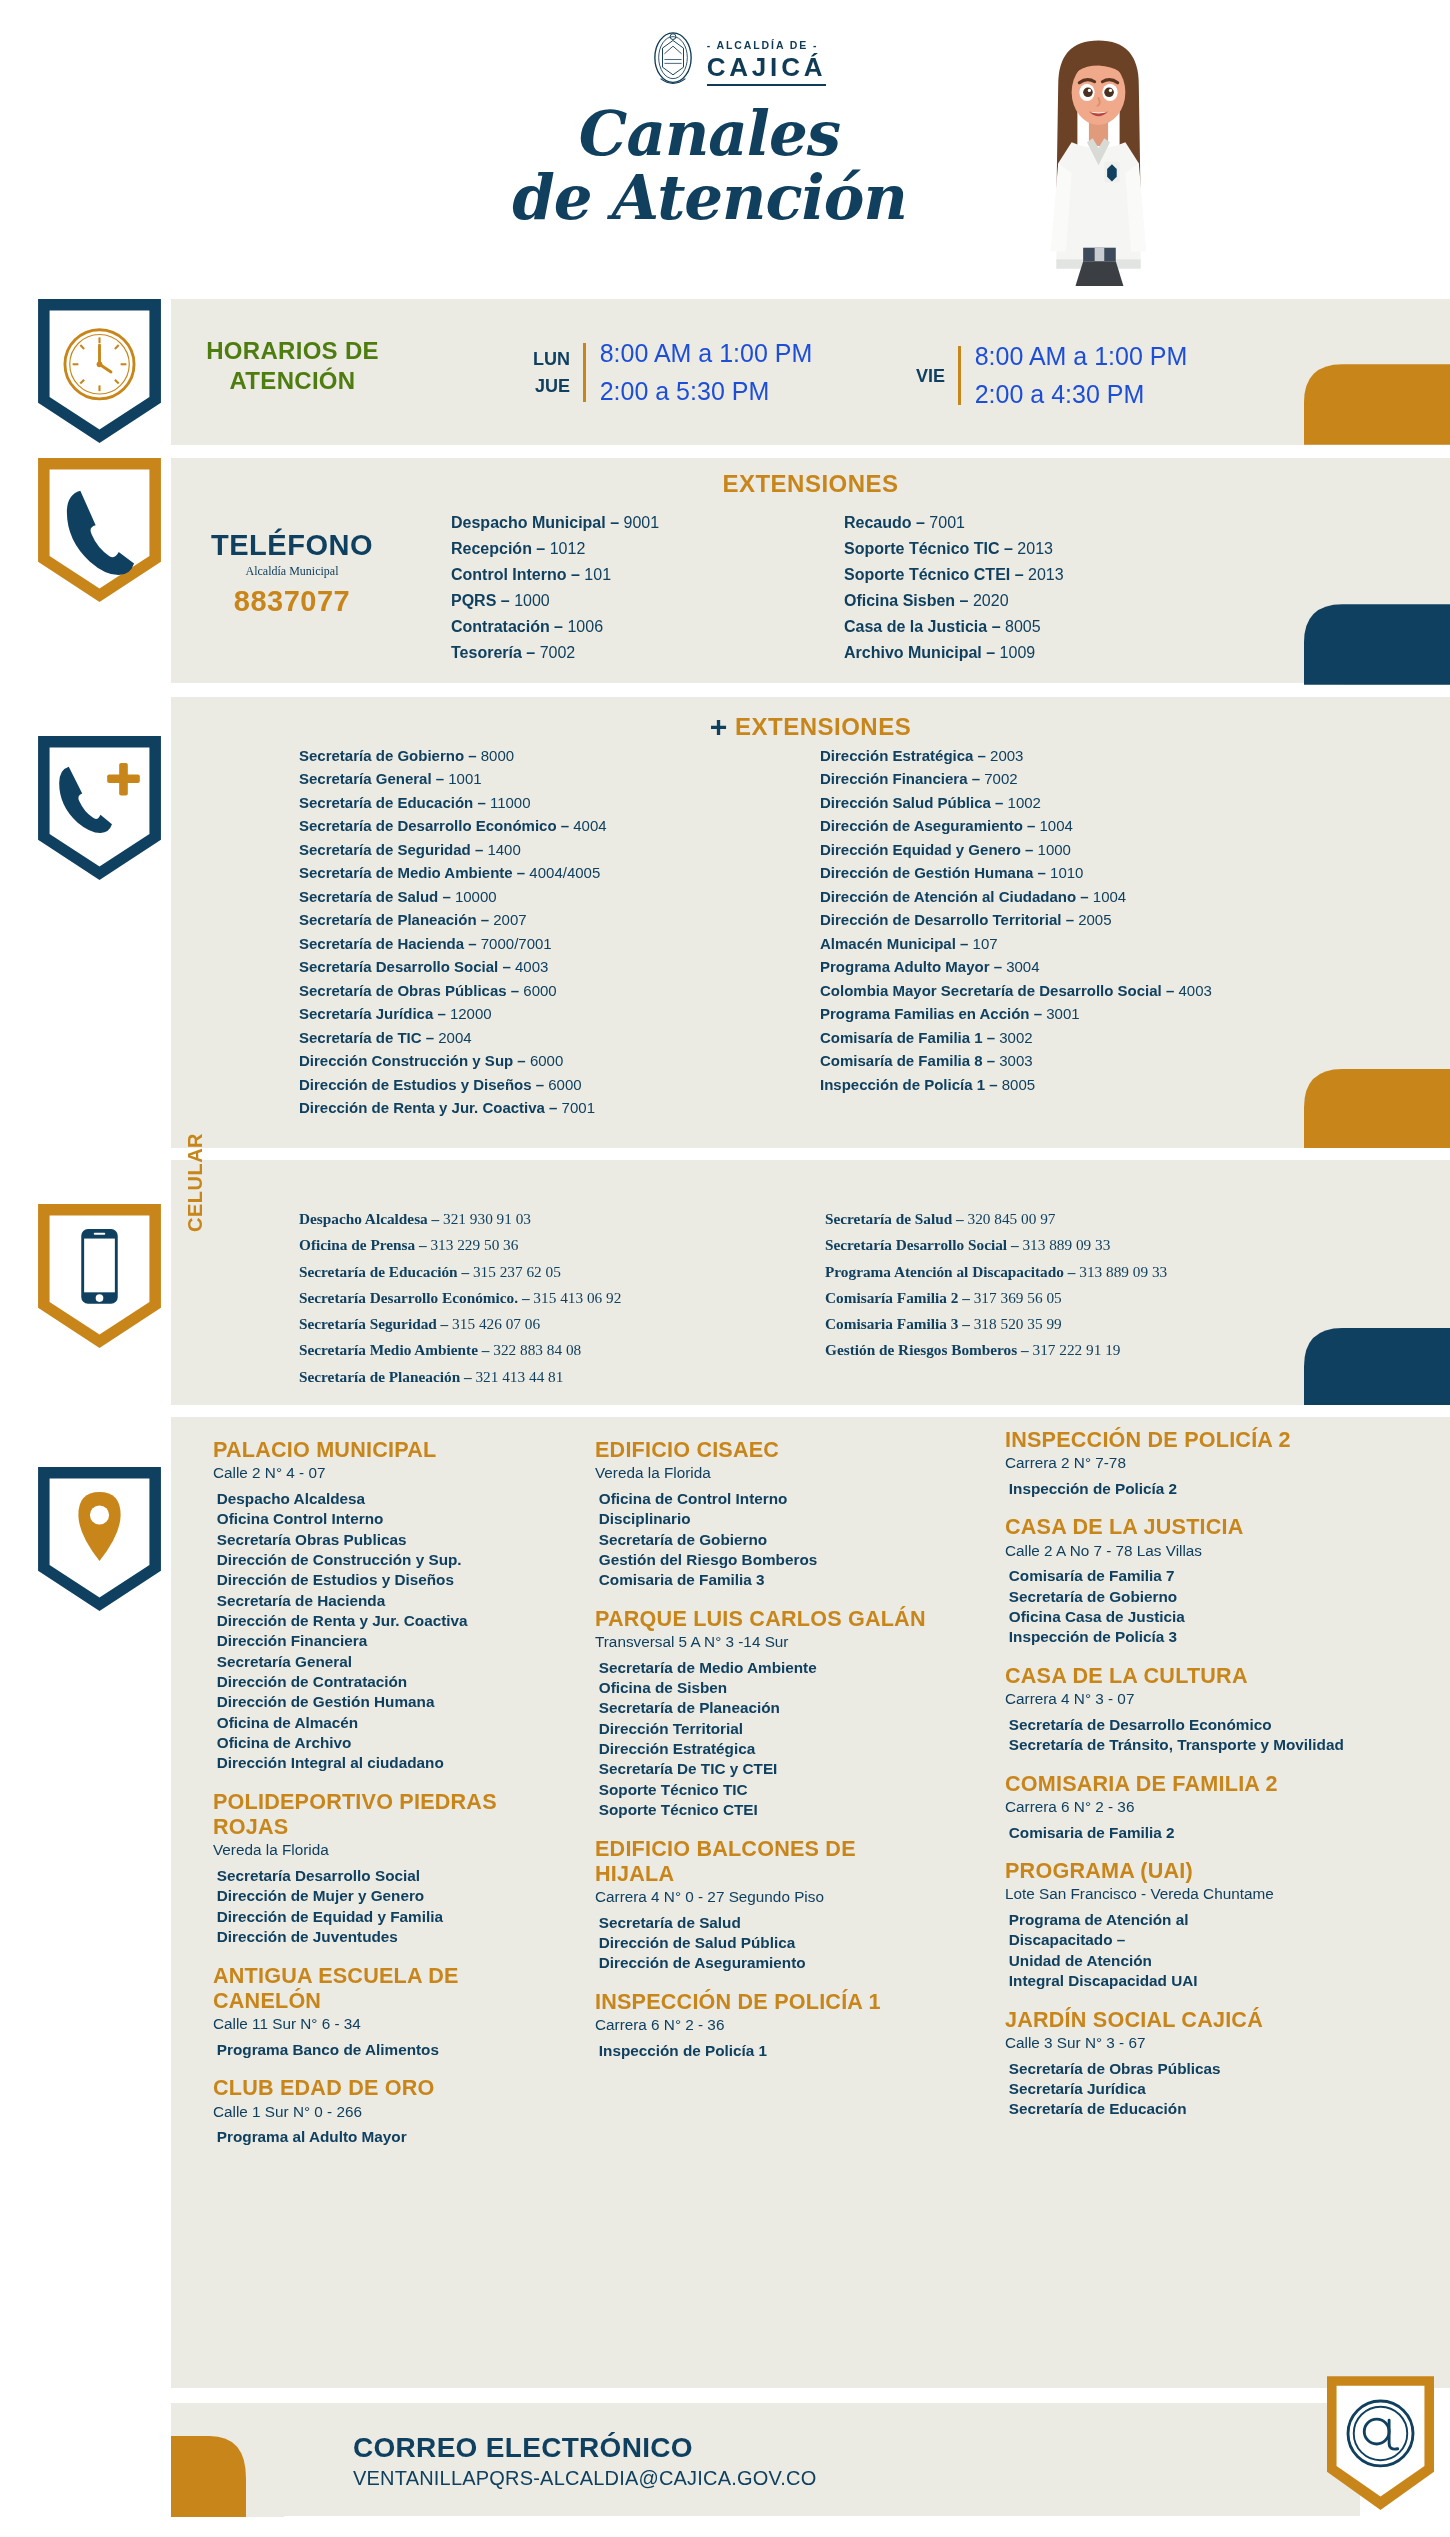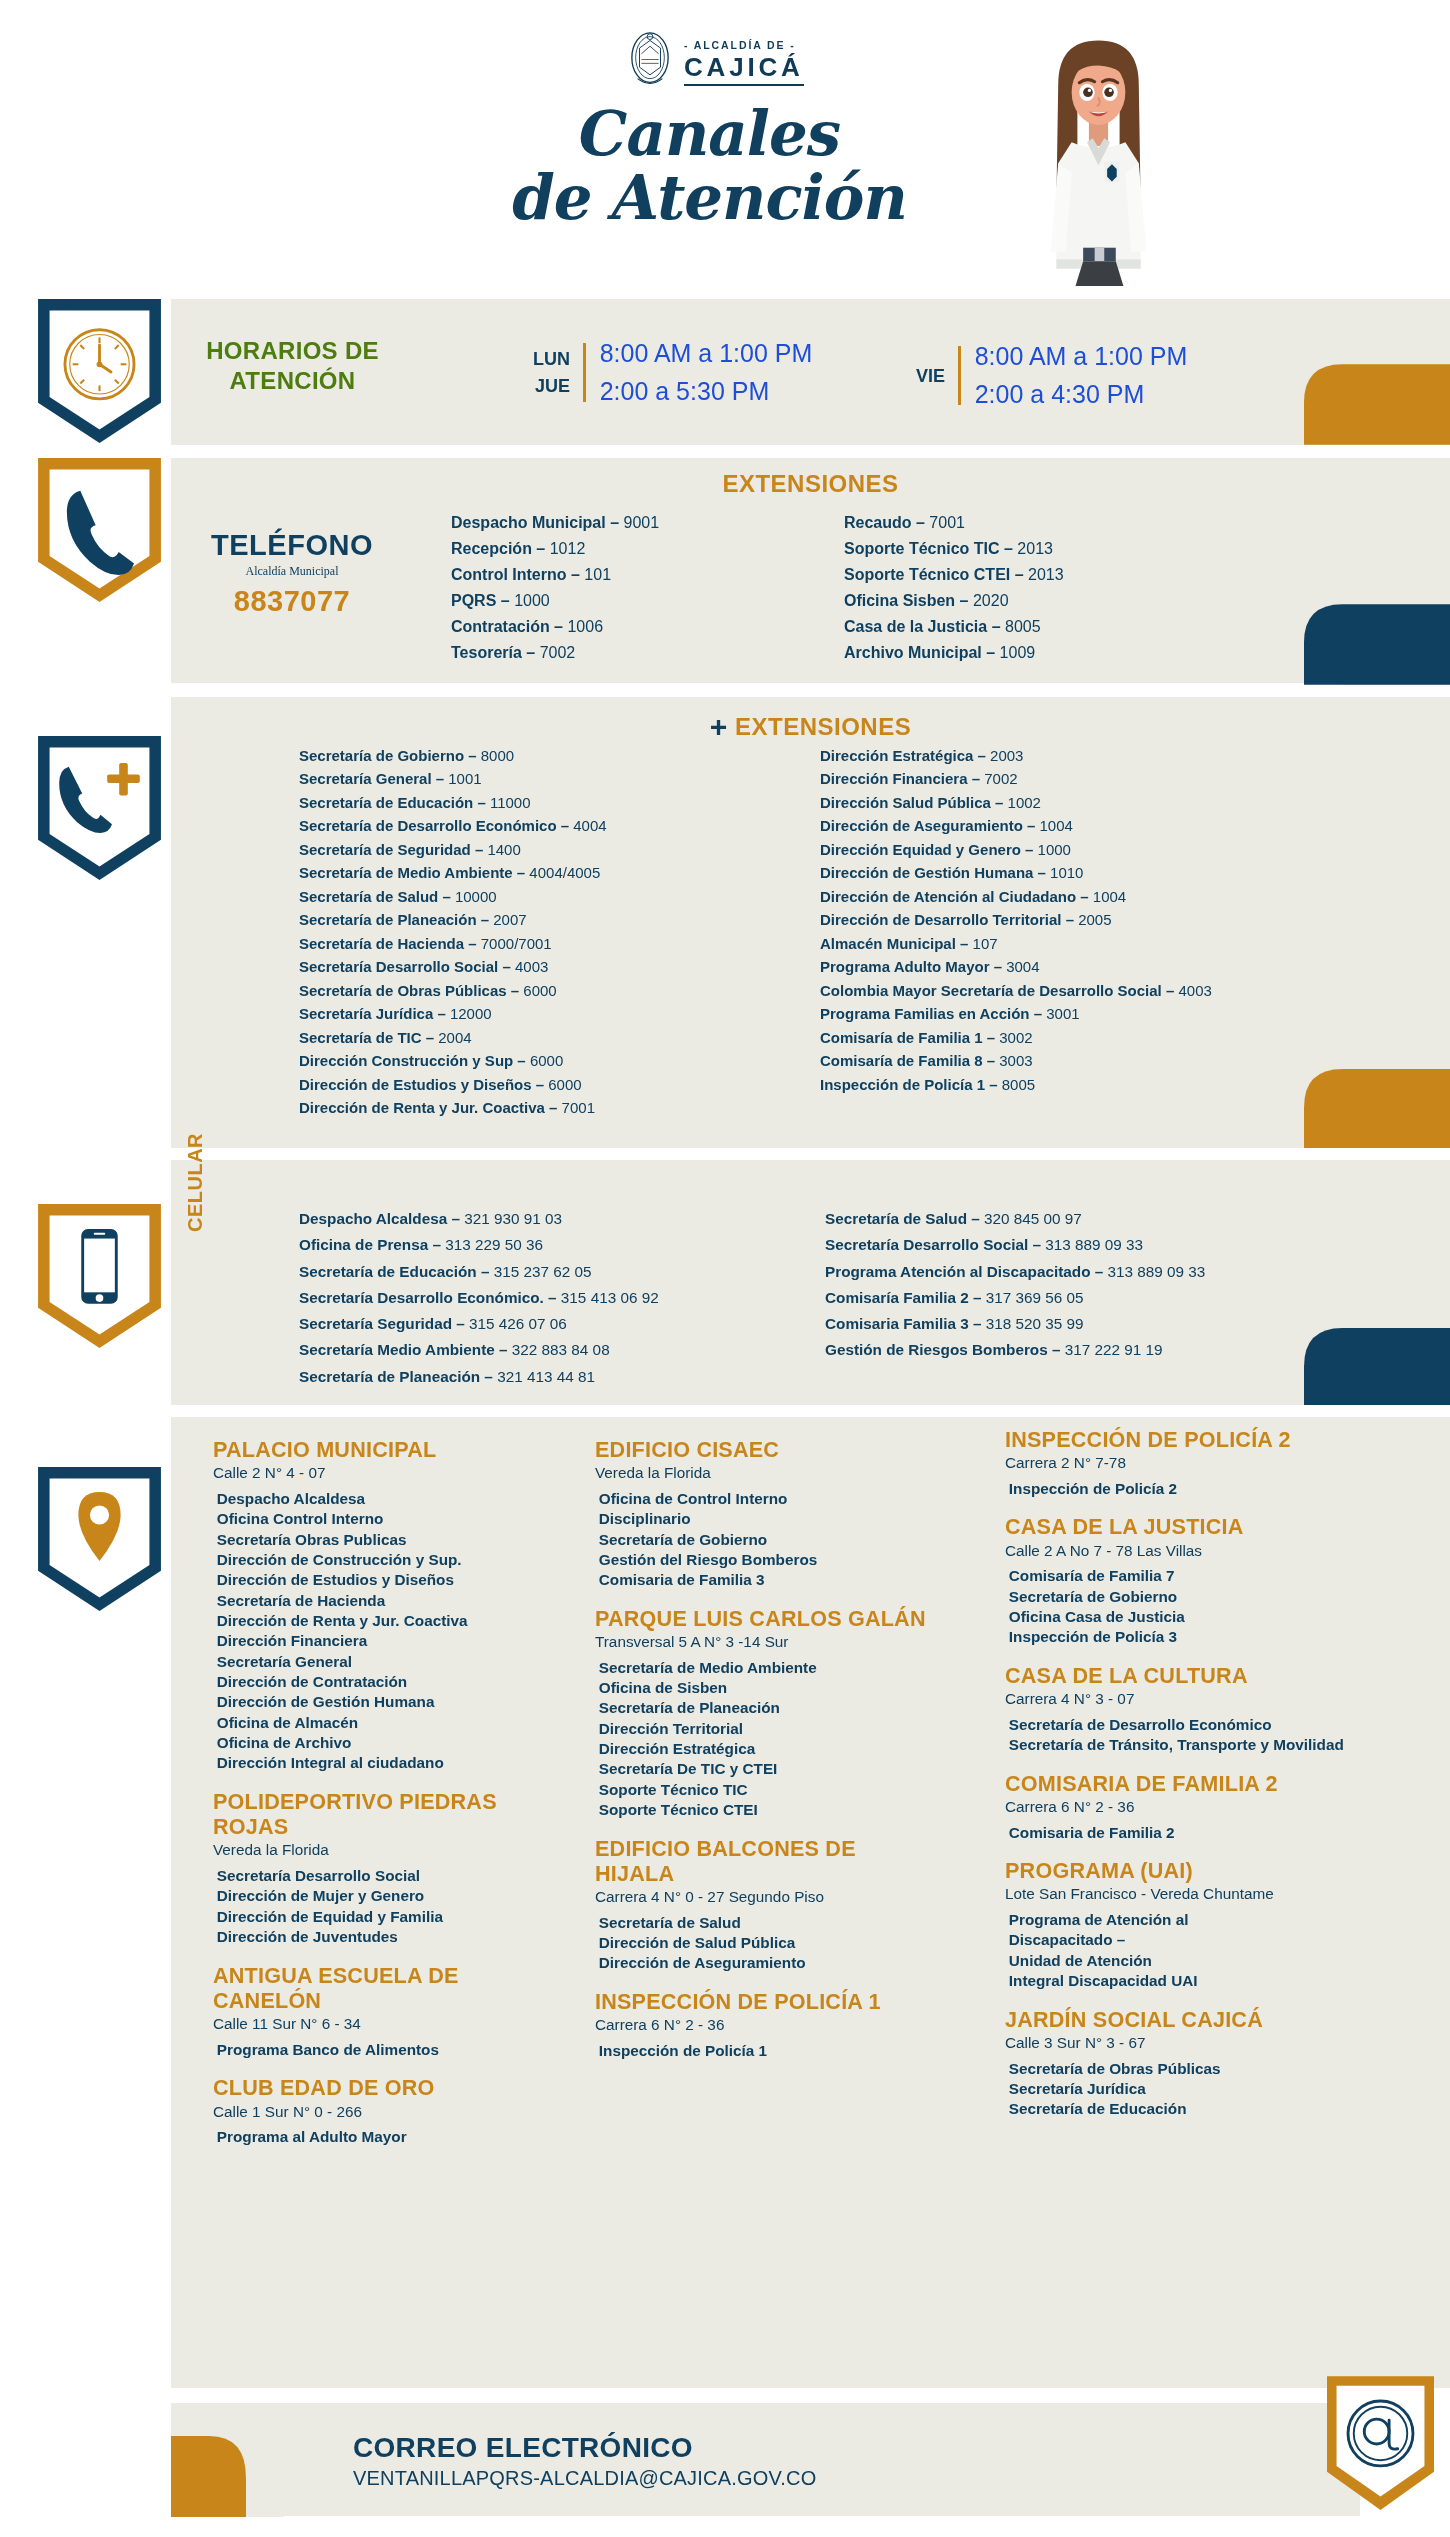--- a/index.html
+++ b/index.html
@@ -15,21 +15,21 @@
   :root { }
 
   
   #header {
     position: absolute; left: 0; top: 0; width: 1450px; height: 288px;
     background: #ffffff;
   }
   #crest-block {
     position: absolute; left: 628px; top: 29px; width: 221px; text-align: center;
   }
-  .crest-row { display: flex; align-items: center; gap: 12px; }
+  .crest-row { display: flex; align-items: center; justify-content: center; gap: 12px; }
   #crest-sub {
     font-size: 10.5px; letter-spacing: 1.9px; color: #0f3b56; font-weight: 700;
     margin-bottom: 1px;
   }
   #crest-name {
     font-size: 26px; letter-spacing: 3.8px; color: #0f3b56; font-weight: 700;
     border-bottom: 2.9px solid #0f3b56; padding-bottom: 1.9px; display: inline-block;
   }
   #title-wrap {
     position: absolute; left: 412px; top: 105px; width: 595px; text-align: center;
@@ -114,21 +114,21 @@
   
   #band-cel { left: 171px; top: 1160px; width: 1279px; height: 245px; }
   #cel-label {
     position: absolute; left: 184px; top: 1232px;
     font-size: 20px; font-weight: 800; color: #c8861a; letter-spacing: 0.5px;
     transform: rotate(-90deg); transform-origin: left top;
     white-space: nowrap;
   }
   #cel-col-1 { left: 299px; top: 1206px; }
   #cel-col-2 { left: 825px; top: 1206px; }
-  #cel-col-1 .kv, #cel-col-2 .kv { font-size: 15.3px; line-height: 1.72; }
+  #cel-col-1 .kv, #cel-col-2 .kv { font-size: 15.3px; line-height: 1.72; font-family: Liberation Serif, serif; }
 
   
   #band-loc { left: 171px; top: 1417px; width: 1279px; height: 971px; }
   .loc-col { position: absolute; }
   #loc-col-1 { left: 213px; top: 1437px; width: 336px; }
   #loc-col-2 { left: 595px; top: 1437px; width: 336px; }
   #loc-col-3 { left: 1005px; top: 1427px; width: 364px; }
   .place { margin-bottom: 15.3px; }
   .place-name {
     font-size: 21.6px; font-weight: 800; color: #c8861a;

